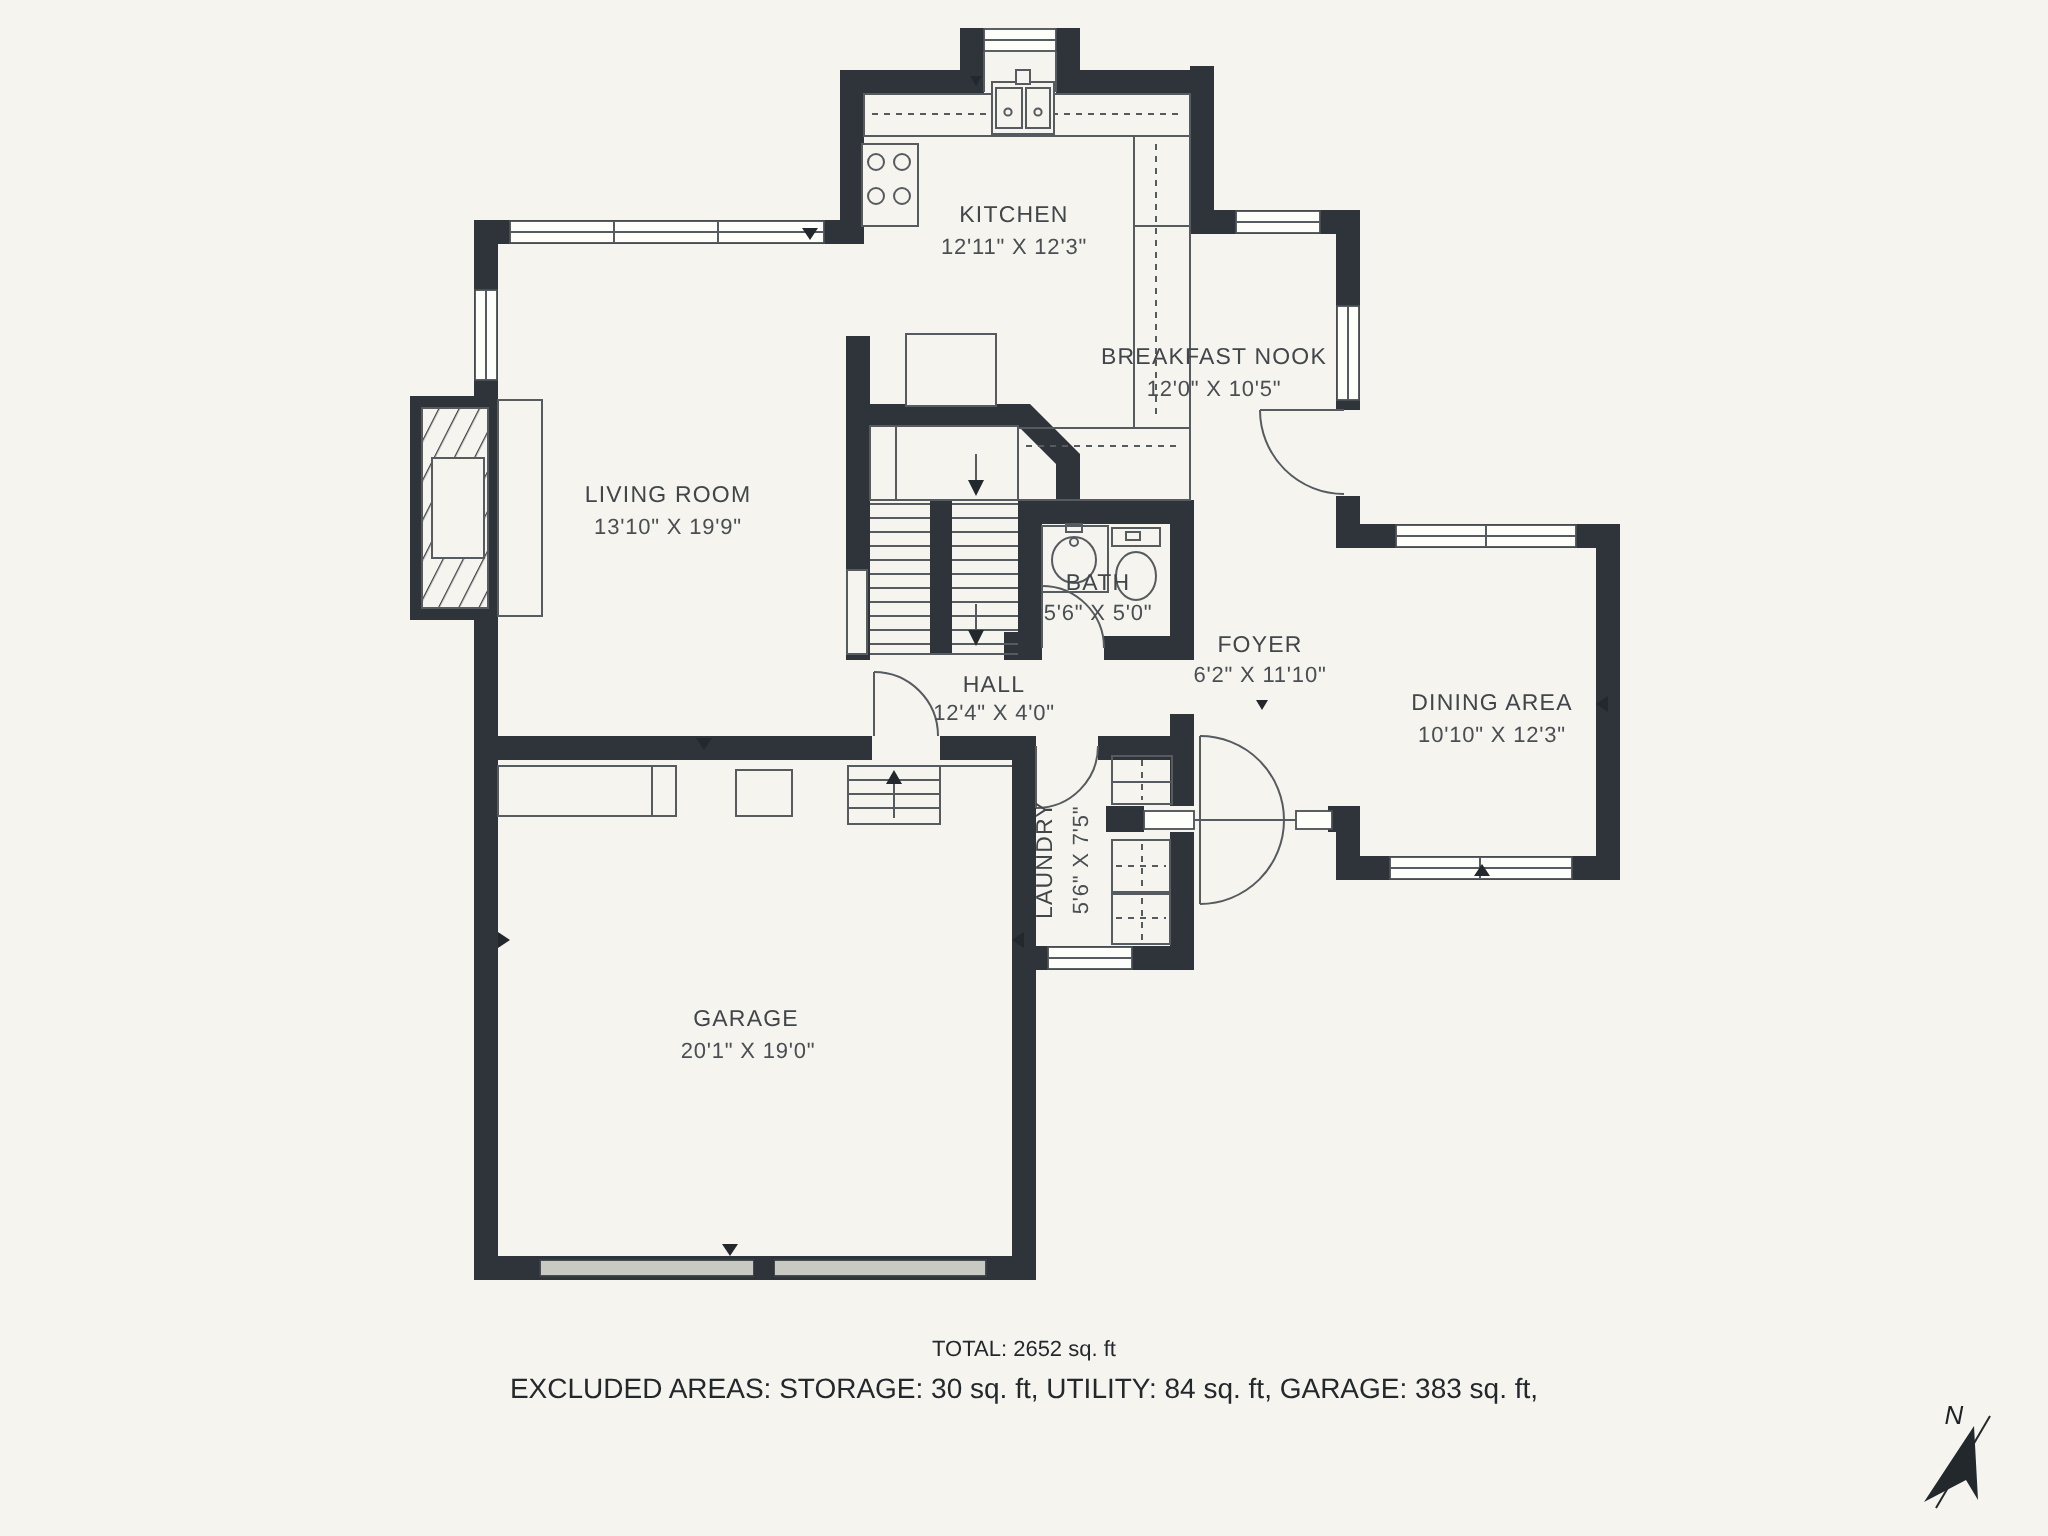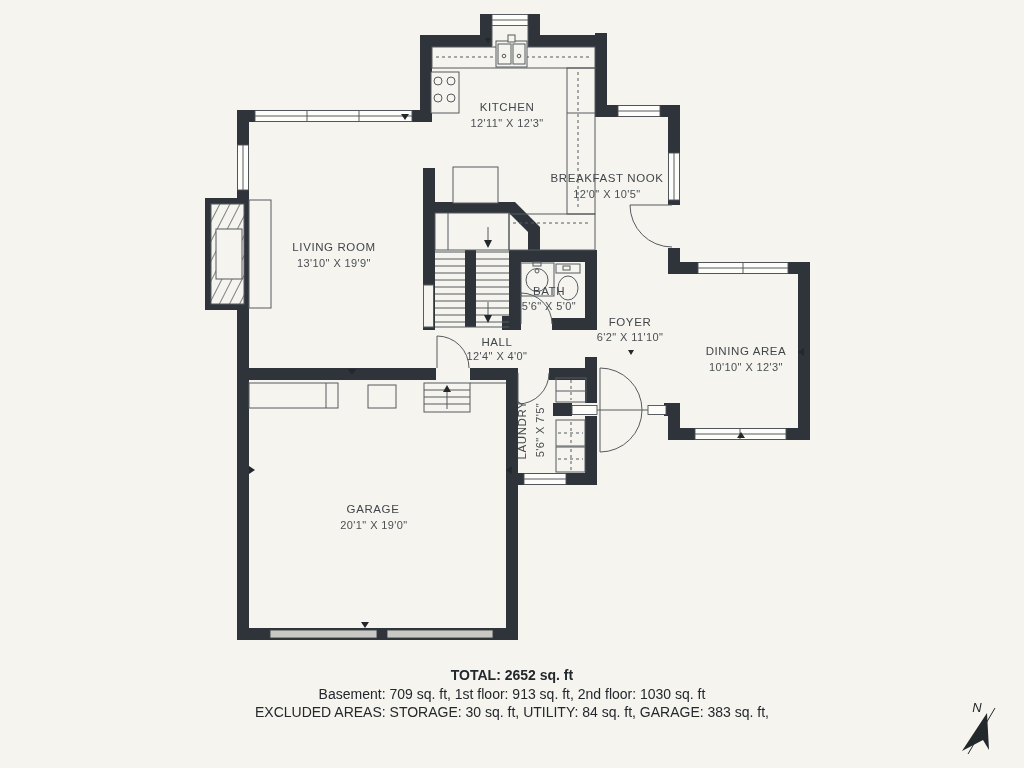--- a/index.html
+++ b/index.html
@@ -17,21 +17,21 @@
   .dash{stroke:#565b60;stroke-width:1;fill:none;stroke-dasharray:3 3;}
   .mark{fill:#23282c;stroke:none;}
   .gdoor{fill:#c9c9c3;stroke:#3a3f44;stroke-width:0.9;}
   text.room{font-size:11.5px;letter-spacing:0.6px;fill:#41464b;text-anchor:middle;}
   text.dims{font-size:11px;letter-spacing:0.4px;fill:#4a4f54;text-anchor:middle;}
   text.north{font-size:13px;font-style:italic;fill:#1d2226;text-anchor:middle;}
   .summary{
     position:absolute;left:0;top:666px;width:1024px;
     text-align:center;color:#23282d;font-size:14px;line-height:18px;
   }
-  .summary .total{font-size:14px;font-weight:bold;line-height:19px;}
+  .summary .total{font-size:11px;font-weight:normal;line-height:19px;}
 </style>
 </head>
 <body>
 
 <svg width="1024" height="768" viewBox="0 0 1024 768">
   <defs>
     <pattern id="hatch" patternUnits="userSpaceOnUse" width="9" height="9" patternTransform="rotate(-63)">
       <rect width="9" height="9" fill="#f5f4ee"></rect>
       <line x1="0" y1="0" x2="9" y2="0" stroke="#3c4146" stroke-width="1.3"></line>
     </pattern>
@@ -322,15 +322,14 @@
 
   <g>
     <text class="north" x="977" y="712">N</text>
     <line x1="995" y1="708" x2="968" y2="754" stroke="#23282c" stroke-width="1"></line>
     <polygon class="mark" points="987,713 962,751 983,740 989,750"></polygon>
   </g>
 </svg>
 
 <div class="summary">
   <div class="total">TOTAL: 2652 sq. ft</div>
-  <div>Basement: 709 sq. ft, 1st floor: 913 sq. ft, 2nd floor: 1030 sq. ft</div>
   <div>EXCLUDED AREAS: STORAGE: 30 sq. ft, UTILITY: 84 sq. ft, GARAGE: 383 sq. ft,</div>
 </div>
 
 </body></html>

